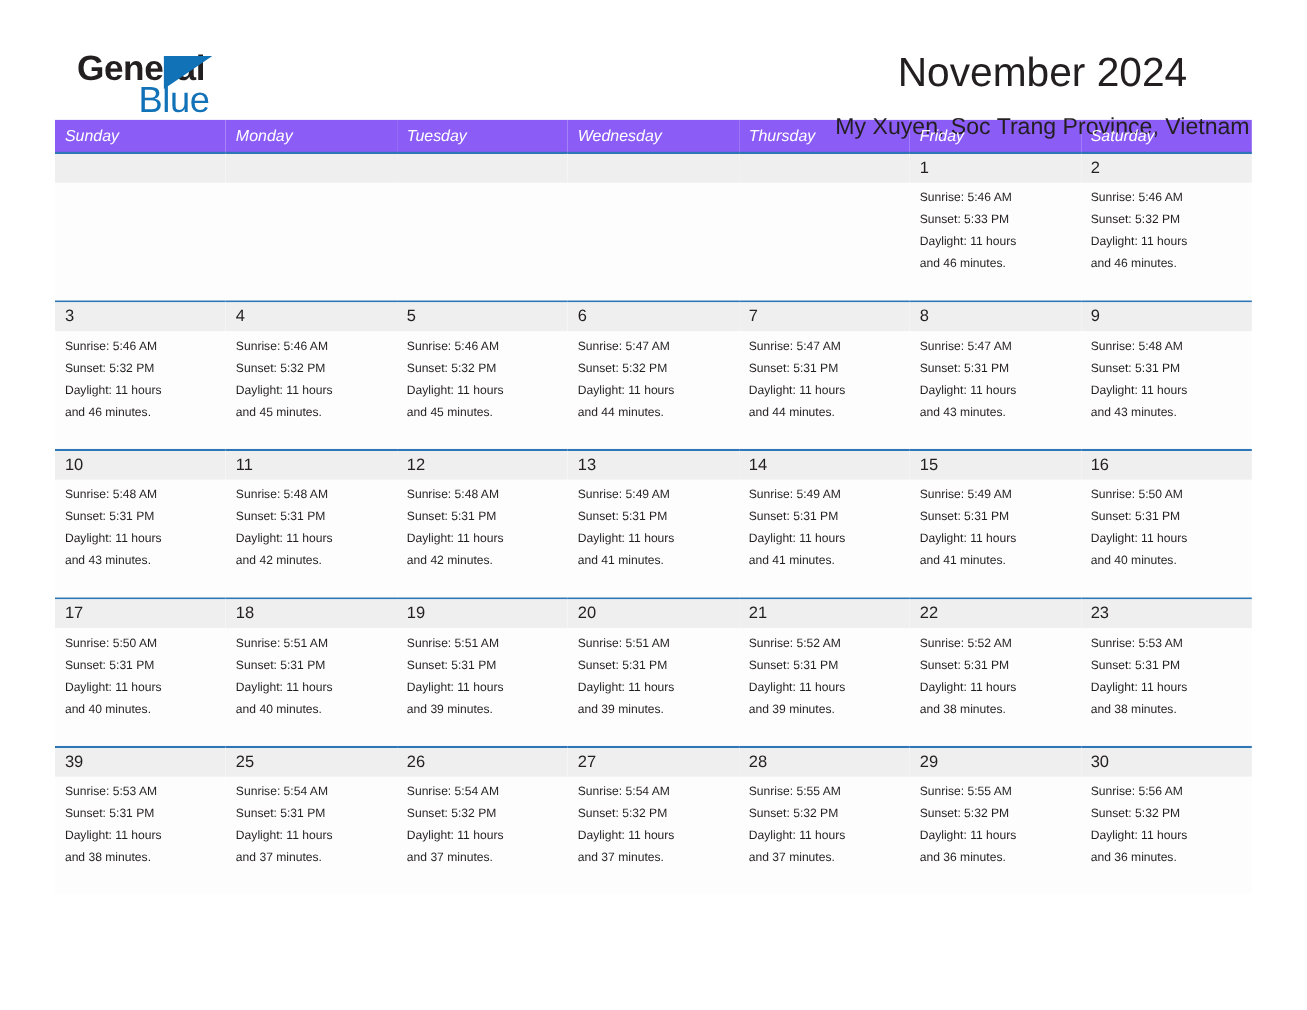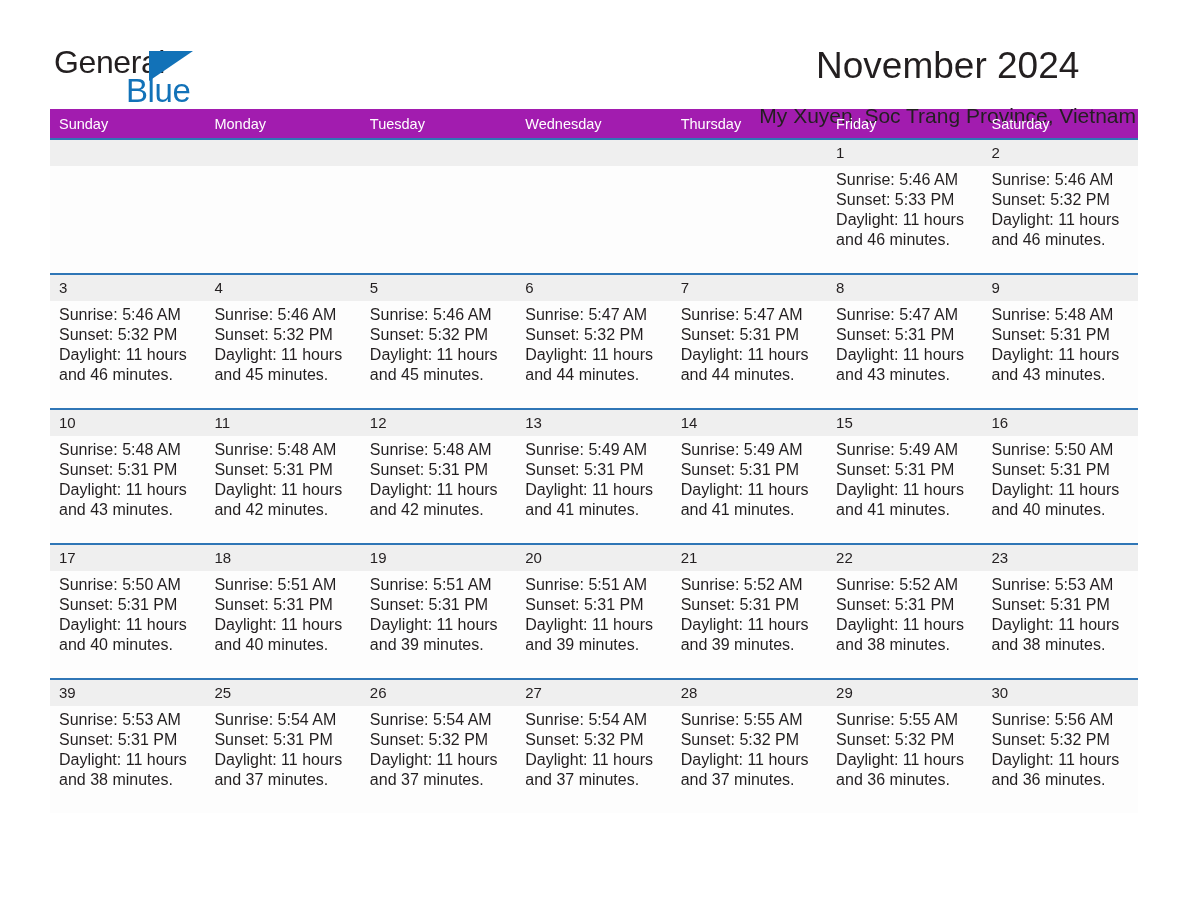--- a/index.html
+++ b/index.html
@@ -34,26 +34,27 @@
   }
   .logo {
     position: relative;
     width: 180px;
     height: 70px;
     line-height: 1;
     user-select: none;
   }
   .logo-general {
     position: absolute;
-    left: 4px;
+    left: 20px;
     top: 2px;
     font-size: 32px;
     letter-spacing: -0.4px;
     color: #231f20;
     font-family: "Liberation Sans", sans-serif;
+    font-weight: bold;
   }
   .logo-triangle {
     position: absolute;
     left: 99px;
     top: 7px;
     width: 0;
     height: 0;
     border-left: 44px solid #1272b8;
     border-bottom: 30px solid transparent;
   }
@@ -87,28 +88,29 @@
   }
 
   
   .calendar {
     width: 1088px;
     margin-top: 5px;
     border-collapse: collapse;
     table-layout: fixed;
   }
   .weekday-row th {
-    background: #a21caf;
+    background: #8b5cf6;
     color: #ffffff;
     font-size: 14.5px;
     font-weight: normal;
     text-align: left;
     padding: 6px 0 6px 9px;
     height: 17px;
     vertical-align: middle;
+    font-style: italic;
   }
   .calendar td {
     vertical-align: top;
     padding: 0;
     width: 155.4px;
     border-top: 2px solid #2f76b6;
   }
   .weekday-row th:first-child { border-left: none; }
 
   .cell-inner {
@@ -121,21 +123,21 @@
     background: #efefef;
     height: 26px;
     line-height: 26px;
     padding-left: 9px;
     font-size: 15px;
     color: #231f20;
   }
   .cell-empty .daynum { background: #efefef; }
   .details {
     padding: 4px 6px 0 9px;
-    font-size: 16px;
+    font-size: 11px;
     line-height: 20px;
     color: #231f20;
   }
   .details div { white-space: nowrap; }
 </style>
 </head>
 <body>
 
 <div class="page">
 

